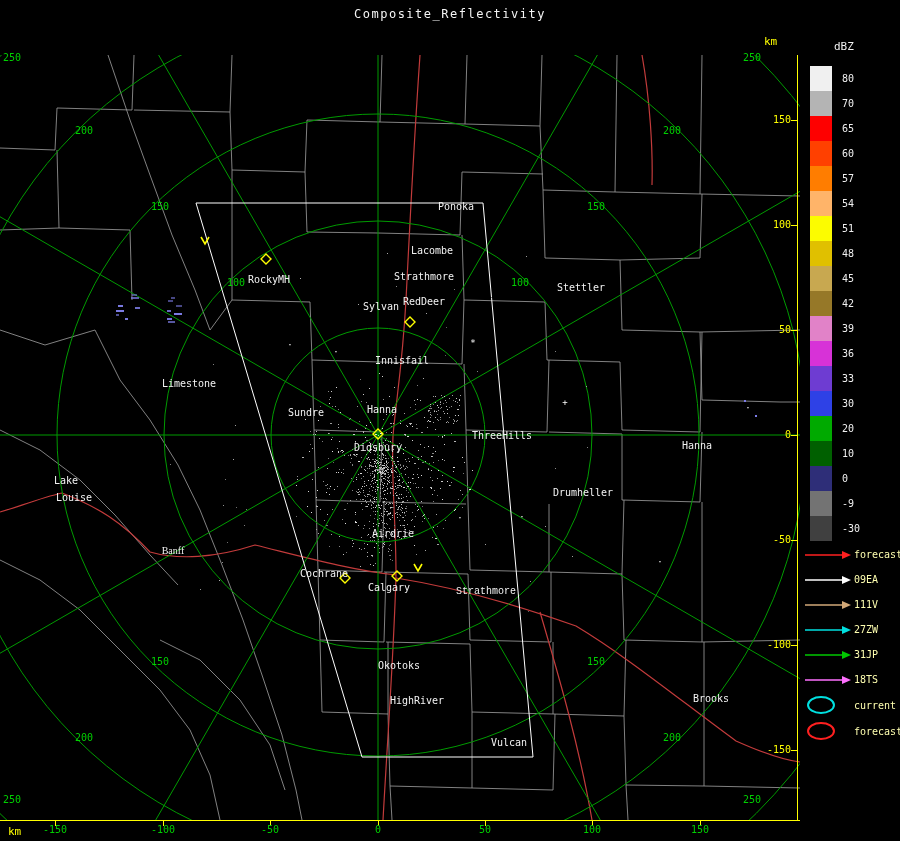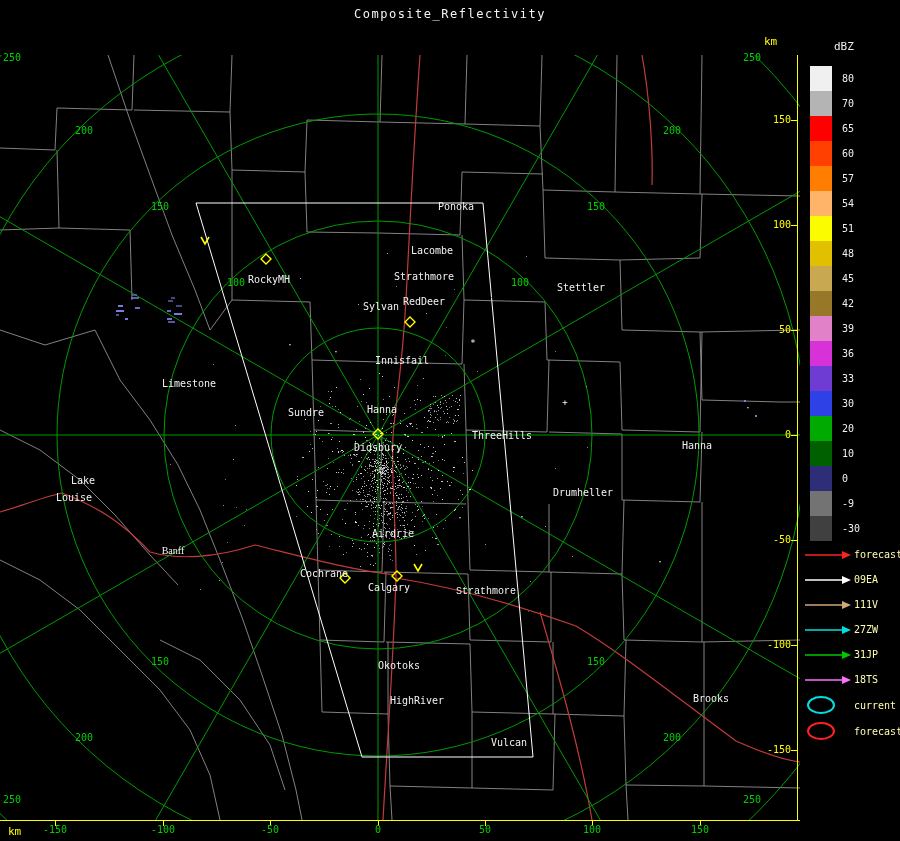--- a/index.html
+++ b/index.html
@@ -1217,21 +1217,21 @@
       <span class="lbl city" style="left: 581px; top: 288px;">Stettler</span>
       <span class="lbl city" style="left: 269px; top: 280px;">RockyMH</span>
       <span class="lbl city" style="left: 402px; top: 361px;">Innisfail</span>
       <span class="lbl city" style="left: 189px; top: 384px;">Limestone</span>
       <span class="lbl city" style="left: 306px; top: 413px;">Sundre</span>
       <span class="lbl city" style="left: 382px; top: 410px;">Hanna</span>
       <span class="lbl city" style="left: 378px; top: 448px;">Didsbury</span>
       <span class="lbl city" style="left: 502px; top: 436px;">ThreeHills</span>
       <span class="lbl city" style="left: 697px; top: 446px;">Hanna</span>
       <span class="lbl city" style="left: 583px; top: 493px;">Drumheller</span>
-      <span class="lbl city" style="left: 83px; top: 481px;">Lake</span>
+      <span class="lbl city" style="left: 66px; top: 481px;">Lake</span>
       <span class="lbl city" style="left: 74px; top: 498px;">Louise</span>
       <span class="lbl city" style="left: 173px; top: 551px; font-family: Liberation Serif, serif;">Banff</span>
       <span class="lbl city" style="left: 393px; top: 534px;">Airdrie</span>
       <span class="lbl city" style="left: 324px; top: 558px; margin-top: 16px;">Cochrane</span>
       <span class="lbl city" style="left: 389px; top: 588px;">Calgary</span>
       <span class="lbl city" style="left: 486px; top: 592px; font-family: Liberation Mono, monospace;">Strathmore</span>
       <span class="lbl city" style="left: 399px; top: 666px;">Okotoks</span>
       <span class="lbl city" style="left: 417px; top: 701px;">HighRiver</span>
       <span class="lbl city" style="left: 711px; top: 699px;">Brooks</span>
       <span class="lbl city" style="left: 509px; top: 743px;">Vulcan</span>

